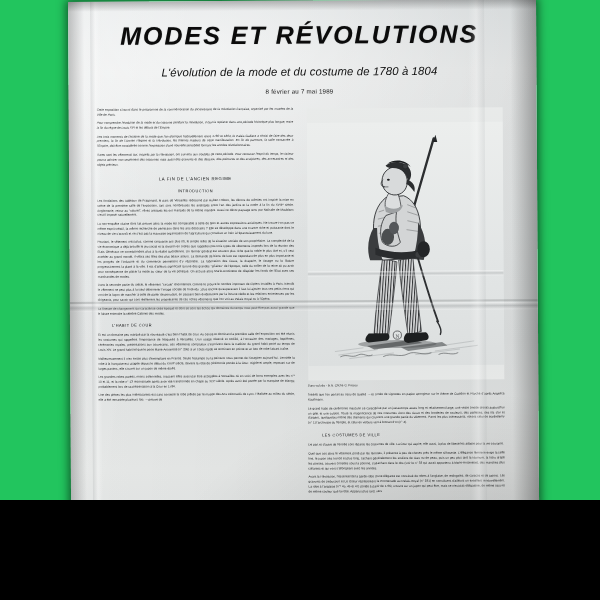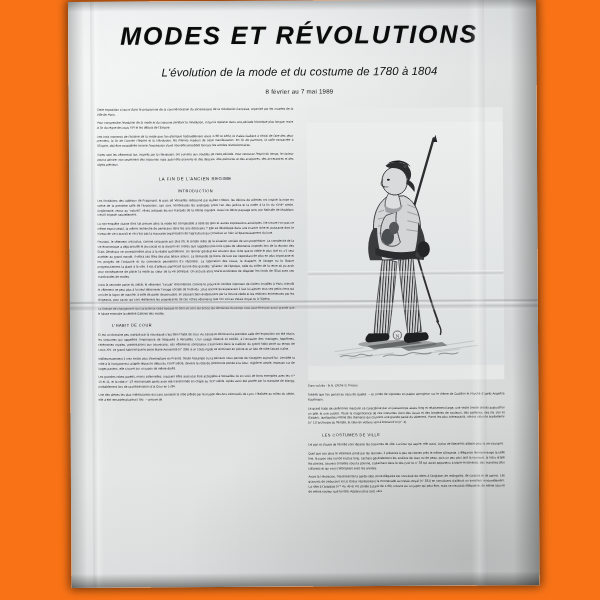--- a/index.html
+++ b/index.html
@@ -1,18 +1,18 @@
 <!DOCTYPE html>
 <html><head>
 <meta charset="utf-8">
 <style>
   html,body{margin:0;padding:0;background:#000;}
   body{width:600px;height:600px;overflow:hidden;font-family:"Liberation Sans",sans-serif;}
 
-  #stage{position:relative;width:600px;height:600px;background:#f97316;overflow:hidden;}
+  #stage{position:relative;width:600px;height:500px;background:#22c55e;overflow:hidden;}
 
   
   #sheet{
     position:absolute;left:68px;top:2px;width:468px;height:586px;
     background:
       linear-gradient(93deg, rgba(255,255,255,0.00) 0%, rgba(0,0,0,0.05) 100%),
       linear-gradient(180deg,#dfe3e4 0%,#e8eaea 12%,#e3e6e6 40%,#dfe2e2 58%,#e6e8e7 80%,#dcdfdf 100%);
     box-shadow:0 0 10px 2px rgba(0,0,0,.55);
     transform:rotate(-0.35deg);
     transform-origin:top left;

